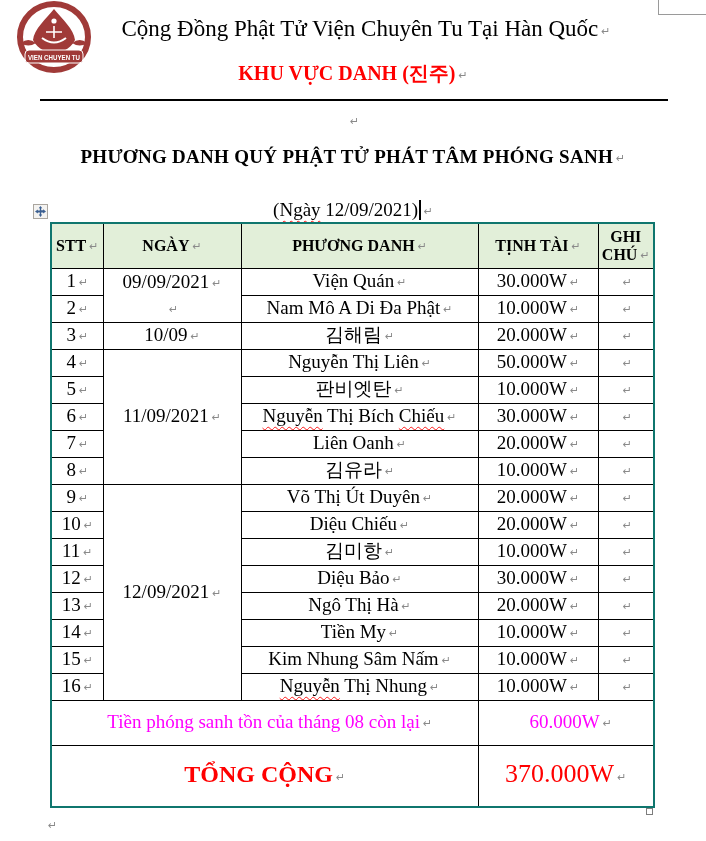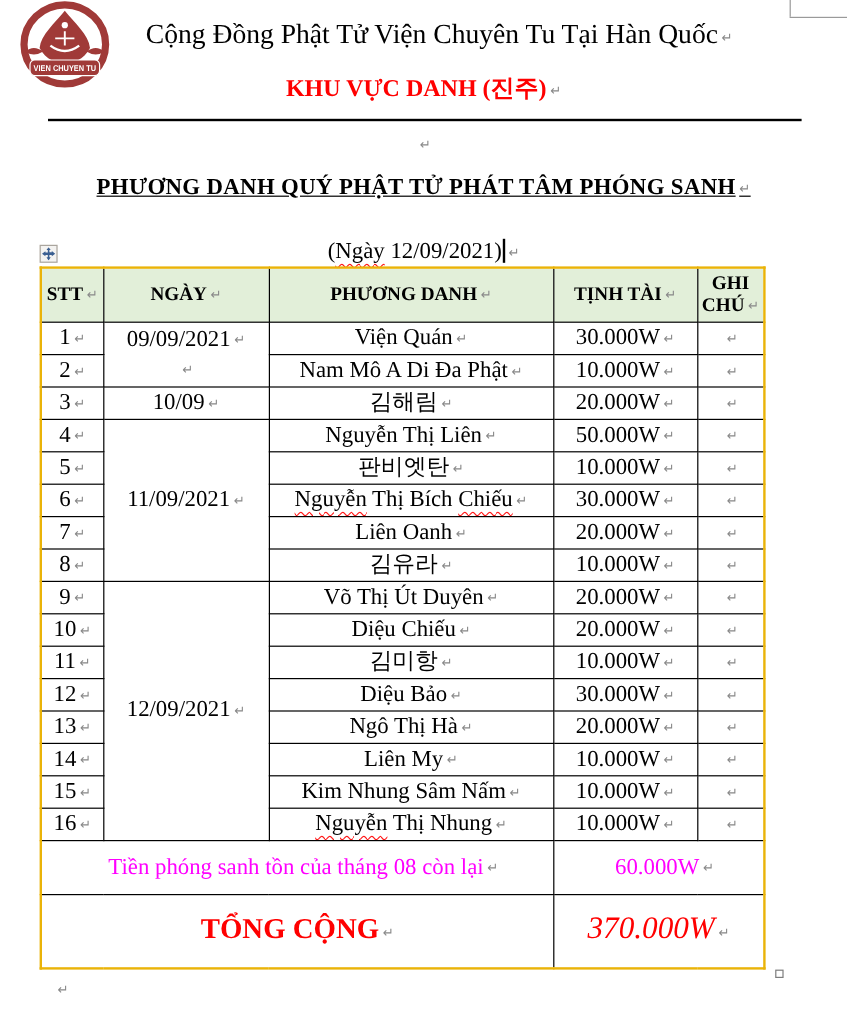--- a/index.html
+++ b/index.html
@@ -10,39 +10,39 @@
   .abs{position:absolute;}
   .centerline{left:0;width:706px;text-align:center;white-space:nowrap;}
   .pmark{
     color:#8a8a8a;font-size:11px;font-family:"DejaVu Sans",sans-serif;
     margin-left:3px;vertical-align:1px;font-weight:normal;
   }
   .org-line{top:16px;font-size:23px;text-indent:26px;}
   .region-line{top:60px;font-size:20px;font-weight:bold;color:#FF0000;}
   .rule{top:99px;left:40px;width:628px;border-top:2px solid #000;}
   .empty-line{top:112px;}
-  .doc-title{top:146px;font-size:19px;font-weight:bold;letter-spacing:.3px;text-decoration:underline;}
+  .doc-title{top:146px;font-size:19px;font-weight:bold;letter-spacing:.3px;}
   .doc-date{top:199px;font-size:19px;}
   .misspell{
     text-decoration-line:underline;text-decoration-style:wavy;
     text-decoration-color:#ff1a1a;text-decoration-thickness:1px;text-underline-offset:4px;
   }
   .cursor{display:inline-block;width:1.5px;height:20px;background:#000;vertical-align:-4px;margin-left:1px;}
   .move-handle{
     left:33px;top:204px;width:15px;height:15px;box-sizing:border-box;
     background:#f4f3f1;border:1px solid #aaa59e;display:flex;align-items:center;justify-content:center;
   }
   .resize-handle{left:646px;top:808px;width:7px;height:7px;box-sizing:border-box;border:1px solid #7d7d7d;background:#fff;}
   .corner-v{left:658px;top:0;height:14px;border-left:1px solid #9a9a9a;}
   .corner-h{left:658px;top:14px;width:48px;border-top:1px solid #9a9a9a;}
   .end-mark{left:48px;top:816px;}
 
   table.don{
-    position:absolute;left:33px;top:222px;width:603px;
-    border-collapse:collapse;table-layout:fixed;border:2px solid #eab308;
+    position:absolute;left:50px;top:222px;width:603px;
+    border-collapse:collapse;table-layout:fixed;border:2px solid #0f766e;
   }
   table.don th,table.don td{border:1px solid #000;text-align:center;padding:0 2px;overflow:hidden;}
   table.don thead th{
     background:#E2EFD9;font-size:16px;font-weight:bold;height:44px;line-height:1.15;vertical-align:middle;
   }
   table.don td{font-size:19px;height:26px;line-height:24px;vertical-align:middle;}
   td.date-top{vertical-align:top;margin-top:24px;}
   tr.carry-row td{height:44px;font-size:19px;padding-left:12px;}
   tr.total-row td{height:60px;font-size:26px;}
   tr.total-row td:first-child{font-weight:bold;font-size:24px;}
@@ -191,21 +191,21 @@
         <td><span class="pmark">↵</span></td>
       </tr>
       <tr>
         <td>13<span class="pmark">↵</span></td>
         <td><span>Ngô Thị Hà</span><span class="pmark">↵</span></td>
         <td>20.000W<span class="pmark">↵</span></td>
         <td><span class="pmark">↵</span></td>
       </tr>
       <tr>
         <td>14<span class="pmark">↵</span></td>
-        <td><span>Liên My</span><span class="pmark">↵</span></td>
+        <td><span>Tiền My</span><span class="pmark">↵</span></td>
         <td>10.000W<span class="pmark">↵</span></td>
         <td><span class="pmark">↵</span></td>
       </tr>
       <tr>
         <td>15<span class="pmark">↵</span></td>
         <td><span>Kim Nhung Sâm Nấm</span><span class="pmark">↵</span></td>
         <td>10.000W<span class="pmark">↵</span></td>
         <td><span class="pmark">↵</span></td>
       </tr>
       <tr>
@@ -213,21 +213,21 @@
         <td><span class="misspell">Nguyễn</span><span> Thị Nhung</span><span class="pmark">↵</span></td>
         <td>10.000W<span class="pmark">↵</span></td>
         <td><span class="pmark">↵</span></td>
       </tr>
       <tr class="carry-row">
         <td colspan="3" style="color: rgb(255, 0, 255);">Tiền phóng sanh tồn của tháng 08 còn lại<span class="pmark">↵</span></td>
         <td colspan="2" style="color: rgb(255, 0, 255);">60.000W<span class="pmark">↵</span></td>
       </tr>
       <tr class="total-row">
         <td colspan="3" style="color: rgb(255, 0, 0);">TỔNG CỘNG<span class="pmark">↵</span></td>
-        <td colspan="2" style="color: rgb(255, 0, 0); font-style: italic;">370.000W<span class="pmark">↵</span></td>
+        <td colspan="2" style="color: rgb(255, 0, 0);">370.000W<span class="pmark">↵</span></td>
       </tr>
     </tbody>
 </table>
 
 <div class="abs end-mark">
   <span class="pmark" style="margin-left:0;">↵</span>
 </div>
 <div class="abs resize-handle"></div>
 
 </body></html>

